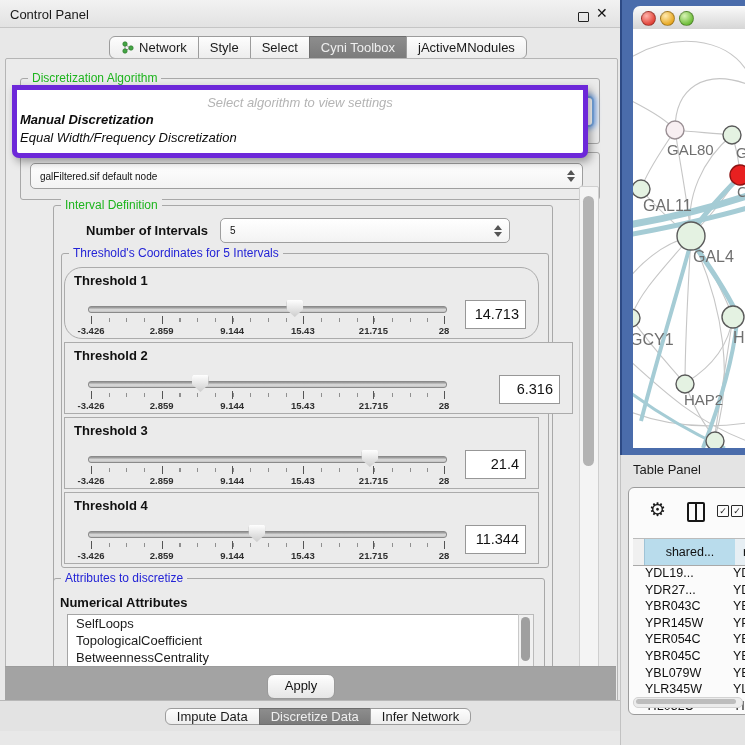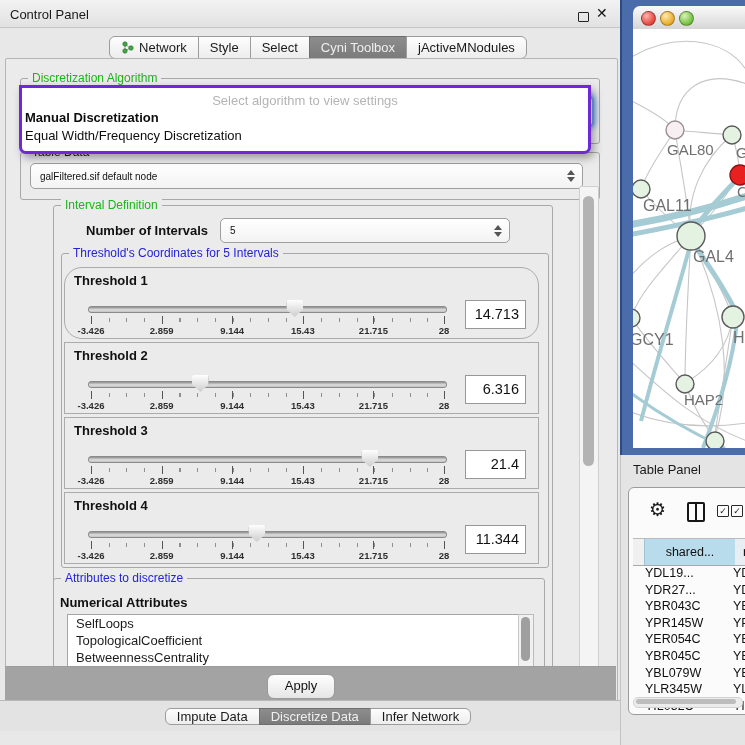--- a/index.html
+++ b/index.html
@@ -32,21 +32,21 @@
 
   
   .combo{position:absolute;background:linear-gradient(#ffffff,#f3f3f3);border:1px solid #9e9e9e;border-radius:5px;font-size:10px;color:#111;display:flex;align-items:center;padding-left:9px;box-sizing:border-box;}
   .stepper{position:absolute;right:7px;top:50%;transform:translateY(-50%);display:flex;flex-direction:column;gap:2px;}
   .stepper i{display:block;width:0;height:0;border-left:4px solid transparent;border-right:4px solid transparent;}
   .stepper .up{border-bottom:5px solid #555;}
   .stepper .dn{border-top:5px solid #555;}
   .focusring{position:absolute;left:30px;top:96px;width:560px;height:27px;border-radius:5px;background:#fff;border:2px solid #76a7e2;box-shadow:0 0 5px 2px rgba(90,150,235,.75);}
 
   
-  .popup{left:19px;top:85px;width:566px;height:63px;background:#fff;border:3px solid #6d28d9;border-radius:0 0 7px 7px;box-shadow:3px 4px 9px rgba(0,0,0,.35);z-index:40;}
+  .popup{left:12px;top:85px;width:566px;height:63px;background:#fff;border:5px solid #6d28d9;border-radius:0 0 7px 7px;box-shadow:3px 4px 9px rgba(0,0,0,.35);z-index:40;font-style:italic;}
   .popup-hint{position:absolute;top:5px;left:0;width:100%;text-align:center;font-size:13px;color:#b4b4b4;}
   .popup-item{position:absolute;left:2px;font-size:13px;color:#0d0d0d;padding-left:1px;}
   .popup-item.b{font-weight:bold;}
 
   
   .thr{position:absolute;left:64px;width:473px;height:70px;border:1px solid #ababab;background:#ebebeb;}
   .thr-label{position:absolute;left:9px;top:5px;font-size:13px;font-weight:bold;color:#111;}
   .sliderwrap{position:absolute;left:26px;top:32px;width:353px;height:36px;}
   .track{position:absolute;left:-3px;right:-3px;top:6px;height:5px;border-radius:3px;background:linear-gradient(#8e8e8e,#dcdcdc 55%,#c4c4c4);border:1px solid #8a8a8a;}
   .thumb{position:absolute;top:0;width:17px;height:17px;transform:translateX(-50%);background:linear-gradient(#fefefe,#cdcdcd);clip-path:polygon(8% 0,92% 0,100% 12%,100% 55%,50% 100%,0 55%,0 12%);filter:drop-shadow(0 0 1px #777);}
@@ -194,21 +194,21 @@
             <span>2.859</span>
             <span>9.144</span>
             <span>15.43</span>
             <span>21.715</span>
             <span>28</span>
         </div>
       </div>
       <div class="thr-value">14.713</div>
     </div>
 
-    <div class="thr" style="top:342px;">
+    <div class="thr" style="top:342px;padding-left:34px;">
       <div class="thr-label">Threshold 2</div>
       <div class="sliderwrap">
         <div class="track"></div>
         <div class="thumb" style="left: 30.9998%;"></div>
         <div class="ticks"></div>
         <div class="tlabels">
           <span>-3.426</span>
             <span>2.859</span>
             <span>9.144</span>
             <span>15.43</span>

